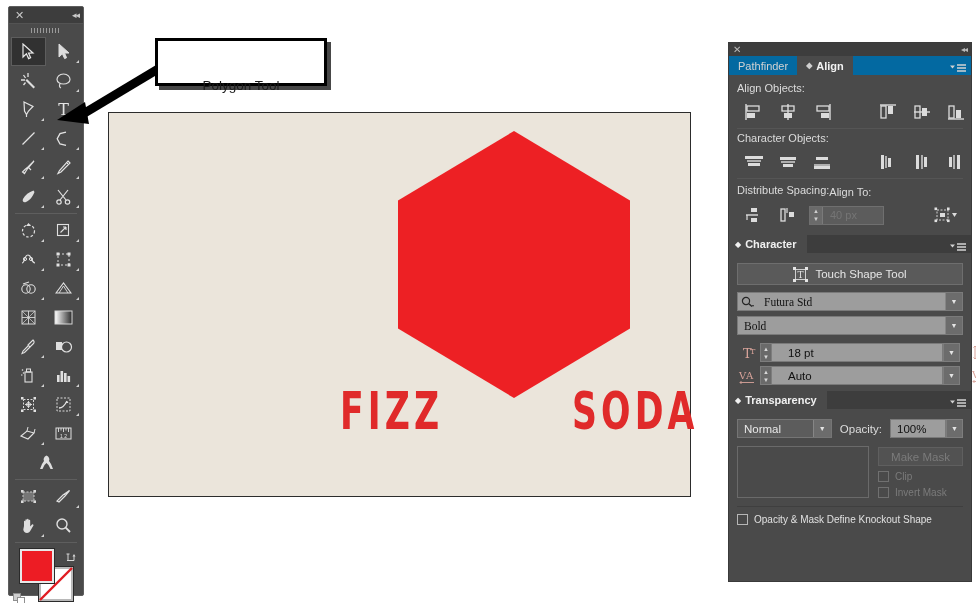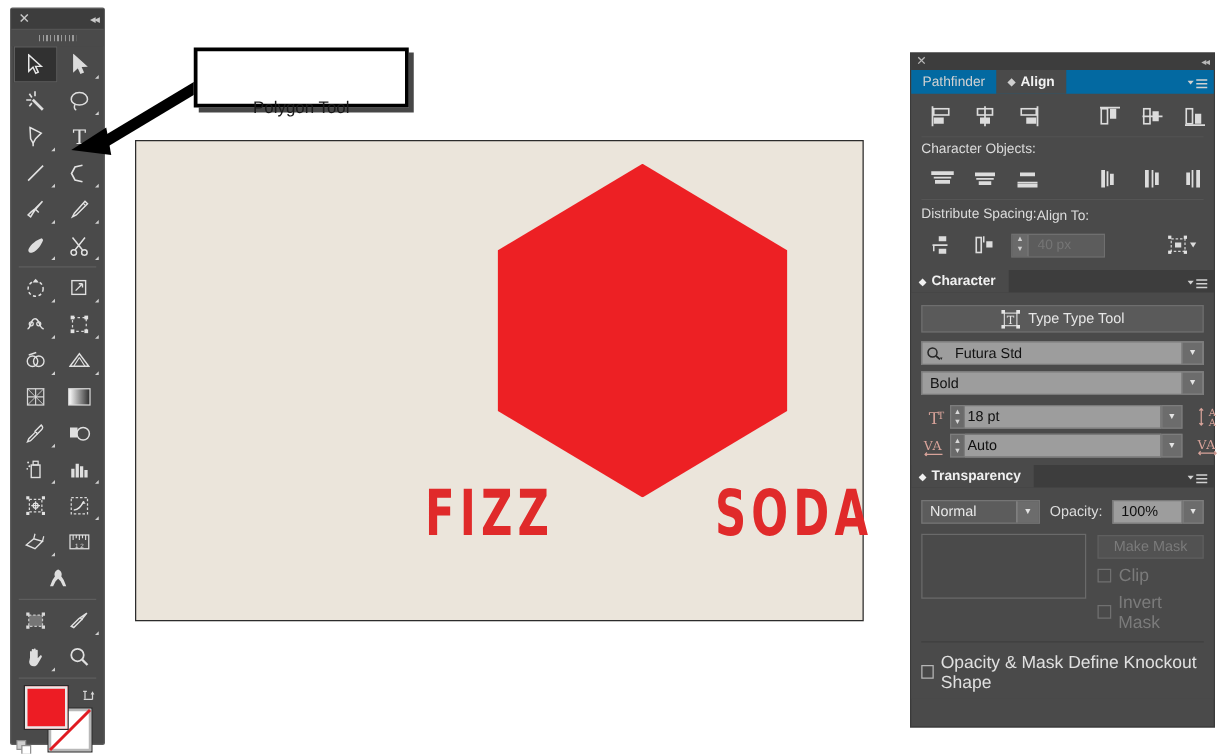--- a/index.html
+++ b/index.html
@@ -217,21 +217,21 @@
     height: 22px; margin: 5px 0 7px 0;
     background: #5a5a5a; border: 1px solid #6e6e6e;
     color: #e6e6e6; font-size: 11.5px; cursor: pointer;
   }
   .combo {
     position: relative; display: flex; align-items: center;
     height: 19px; margin-bottom: 5px;
     background: #9d9d9d; border: 1px solid #7a7a7a;
   }
   .combo .ctext {
-    flex: 1; font-size: 11.5px; color: #121212; padding-left: 6px;
+    flex: 1; font-size: 11.5px; color: #121212; padding-left: 6px; font-family: Liberation Serif, serif;
   }
   .combo .carrow {
     width: 17px; height: 100%; background: #6c6c6c;
     border-left: 1px solid #868686;
     display: flex; align-items: center; justify-content: center;
     color: #e4e4e4; font-size: 7px; cursor: pointer;
   }
   .combo .searchico { width: 20px; display: flex; align-items: center; justify-content: center; }
 
   .char-grid {
@@ -242,21 +242,21 @@
   }
   .field .fico { width: 20px; display: flex; align-items: center; justify-content: center; }
   .num-wrap { display: flex; align-items: stretch; height: 19px; flex: 1; }
   .num-wrap .spin {
     width: 12px; background: #6a6a6a; border: 1px solid #7d7d7d;
     display: flex; flex-direction: column; justify-content: center;
   }
   .num-wrap .spin span { font-size: 6px; line-height: 8px; text-align: center; color: #d8d8d8; cursor: pointer; }
   .num-wrap input {
     flex: 1; min-width: 0; background: #9d9d9d; border: 1px solid #7a7a7a; border-left: 0;
-    font-size: 11.5px; color: #101010; padding-left: 2px;
+    font-size: 11.5px; color: #101010; padding-left: 16px;
     font-family: "Liberation Sans", sans-serif;
   }
   .num-wrap .dd {
     width: 17px; background: #6c6c6c; border: 1px solid #7d7d7d;
     display: flex; align-items: center; justify-content: center;
     color: #e4e4e4; font-size: 7px; cursor: pointer;
   }
 
   
   .tr-row1 { display: flex; align-items: center; gap: 8px; margin: 5px 0 8px 0; }
@@ -283,21 +283,21 @@
   .mask-area { display: flex; gap: 9px; margin-bottom: 8px; }
   .thumb-box {
     width: 132px; height: 52px; background: #4a4a4a; border: 1px solid #6a6a6a;
   }
   .mask-ctrls { flex: 1; display: flex; flex-direction: column; gap: 5px; padding-top: 1px; }
   .make-mask-btn {
     height: 19px; background: #525252; border: 1px solid #5f5f5f;
     color: #7b7b7b; font-size: 11.5px; display: flex; align-items: center; justify-content: center;
     cursor: pointer;
   }
-  .chk-line { display: flex; align-items: center; gap: 6px; font-size: 14px; color: #7b7b7b; }
+  .chk-line { display: flex; align-items: center; gap: 6px; font-size: 10px; color: #7b7b7b; }
   .chk-line.on { color: #e0e0e0; }
   .chkbox {
     width: 11px; height: 11px; background: #4a4a4a; border: 1px solid #707070; cursor: pointer;
   }
   .chk-line.on .chkbox { border-color: #b6b6b6; background: #484848; }
   .bottom-chks { border-top: 1px solid #3f3f3f; padding-top: 7px; display: flex; flex-direction: column; gap: 7px; }
   .bottom-chks .pairrow { display: flex; gap: 14px; }
 </style>
 </head>
 <body>
@@ -625,20 +625,21 @@
       </div>
       <div class="panel-menu">
         <svg width="16" height="10" viewBox="0 0 16 10">
             <path d="M0 1.5 L5 1.5 L2.5 4.5 Z" fill="#d2d2d2"></path>
             <path d="M7 1 H16 M7 4 H16 M7 7 H16" stroke="#d2d2d2" stroke-width="1.3"></path>
           </svg>
       </div>
     </div>
 
     <div class="panel-body">
+      <div class="sec-label">Align Objects:</div>
       <div class="icon-row">
         <div class="grp">
           <div class="al-btn">
             <svg width="22" height="20" viewBox="0 0 22 20">
                 <line x1="3" y1="2" x2="3" y2="18" stroke="#dcdcdc" stroke-width="1.4"></line>
                 <rect x="4" y="4" width="12" height="5" fill="none" stroke="#dcdcdc" stroke-width="1.3"></rect>
                 <rect x="4" y="11" width="8" height="5" fill="#dcdcdc"></rect>
               </svg>
           </div>
           <div class="al-btn">
@@ -796,21 +797,21 @@
         <span>
           <svg width="15" height="15" viewBox="0 0 15 15" style="display:block">
               <rect x="2.5" y="2.5" width="10" height="10" fill="none" stroke="#cfcfcf" stroke-width="1"></rect>
               <text x="7.5" y="11" font-size="9" fill="#e4e4e4" text-anchor="middle" font-family="DejaVu Serif, serif">T</text>
               <rect x="0" y="0" width="3" height="3" fill="#e4e4e4"></rect>
               <rect x="12" y="0" width="3" height="3" fill="#e4e4e4"></rect>
               <rect x="0" y="12" width="3" height="3" fill="#e4e4e4"></rect>
               <rect x="12" y="12" width="3" height="3" fill="#e4e4e4"></rect>
             </svg>
         </span>
-        <span>Type Type Tool</span>
+        <span>Touch Shape Tool</span>
       </div>
 
       <div class="combo">
         <span class="searchico">
           <svg width="14" height="12" viewBox="0 0 14 12">
               <circle cx="5" cy="5" r="3.6" fill="none" stroke="#262626" stroke-width="1.2"></circle>
               <line x1="7.8" y1="7.8" x2="11" y2="10.5" stroke="#262626" stroke-width="1.4"></line>
               <path d="M11 9 L13 9 L12 11 Z" fill="#262626"></path>
             </svg>
         </span>

